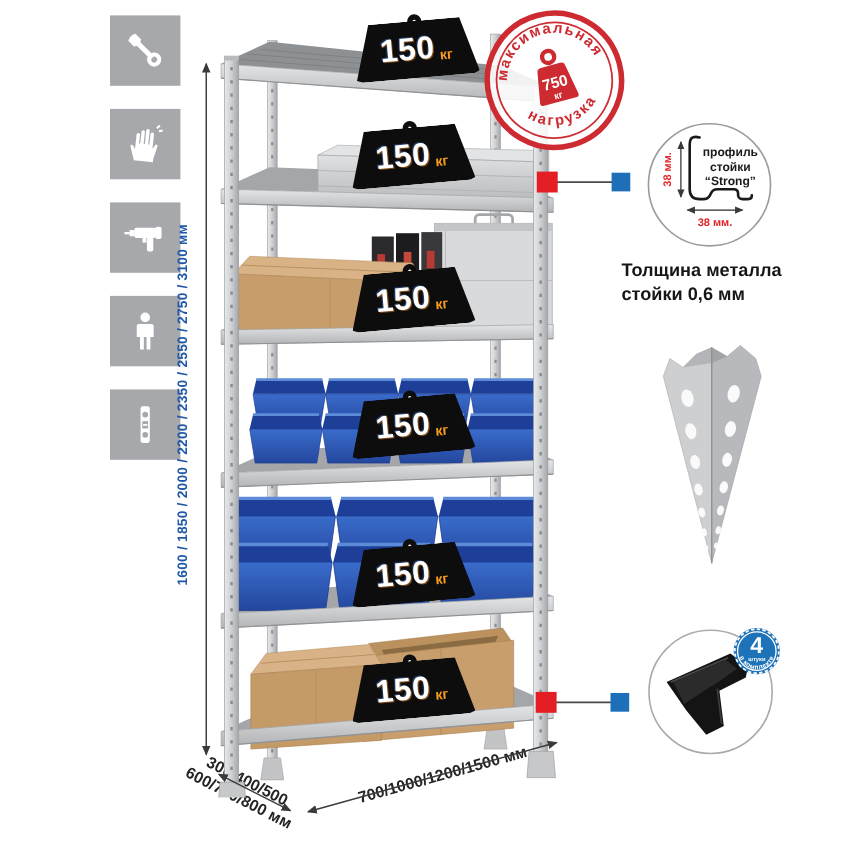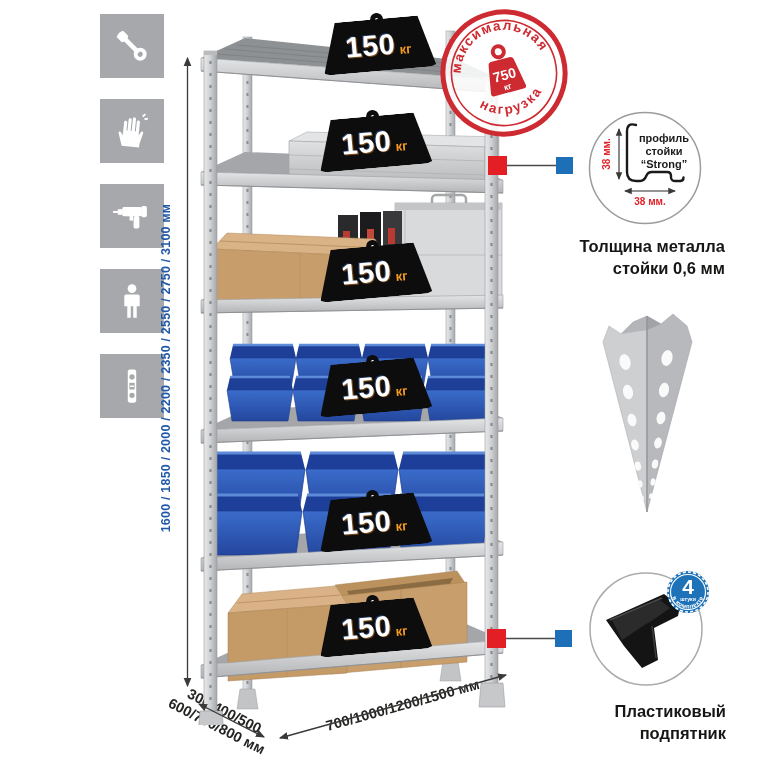--- a/index.html
+++ b/index.html
@@ -20,21 +20,21 @@
   .weight{position:absolute;width:112px;text-align:center;transform:rotate(-5deg);z-index:6;}
   .weight .ring{display:block;width:13px;height:13px;border:5px solid #0d0d0d;border-radius:50%;
                 margin:0 auto -7px;background:#fff;}
   .weight .body{position:relative;height:52px;background:#0d0d0d;
                 clip-path:polygon(13% 0,87% 0,100% 96%,95% 100%,5% 100%,0 96%);
                 display:flex;align-items:center;justify-content:center;gap:4px;}
   .weight .val{color:#fff;font-size:29px;font-weight:700;letter-spacing:.5px;
                text-shadow:1px 1px 0 rgba(214,120,30,.55), -1px -1px 0 rgba(60,110,200,.45);}
   .weight .unit{color:#f79b1e;font-size:13px;font-weight:700;margin-top:12px;}
   
-  .caption{position:absolute;width:160px;text-align:right;font-size:16.5px;font-weight:700;
+  .caption{position:absolute;width:160px;text-align:left;font-size:16.5px;font-weight:700;
            line-height:1.32;color:#161615;}
   
   .dim-depth{position:absolute;left:123px;top:702px;width:195px;transform:rotate(27deg);
              transform-origin:50% 50%;text-align:center;font-size:14.5px;font-weight:700;
              color:#242423;line-height:1.15;white-space:nowrap;}
   .dim-width{position:absolute;left:285px;top:697px;width:235px;transform:rotate(-15.5deg);
              transform-origin:50% 50%;text-align:center;font-size:14.5px;font-weight:700;
              color:#242423;white-space:nowrap;}
 </style>
 </head>
@@ -408,24 +408,20 @@
       <text x="102" y="26" text-anchor="middle" font-size="21" font-weight="bold" fill="#fff">4</text>
       <text x="102" y="32.5" text-anchor="middle" font-size="5.2" font-weight="bold" fill="#fff">штуки</text>
       <defs>
           <path id="badgeArc" d="M86.5,29.6 A16.5,16.5 0 0 0 117.5,29.6" fill="none"></path>
         </defs>
       <text font-size="6" font-weight="bold" fill="#fff" letter-spacing="0.4">
         <textPath href="#badgeArc" startOffset="50%" text-anchor="middle">в комплекте</textPath>
       </text>
     </g>
   </svg>
-  <div class="caption" style="left:566px;top:701px">
-    <span>Пластиковый</span><br>
-    <span>подпятник</span>
-  </div>
 
   <div class="dim-depth">
     <span>300/400/500</span><br>
     <span>600/700/800 мм</span>
   </div>
   <div class="dim-width">700/1000/1200/1500 мм</div>
 
 </div>
 
 </body></html>

